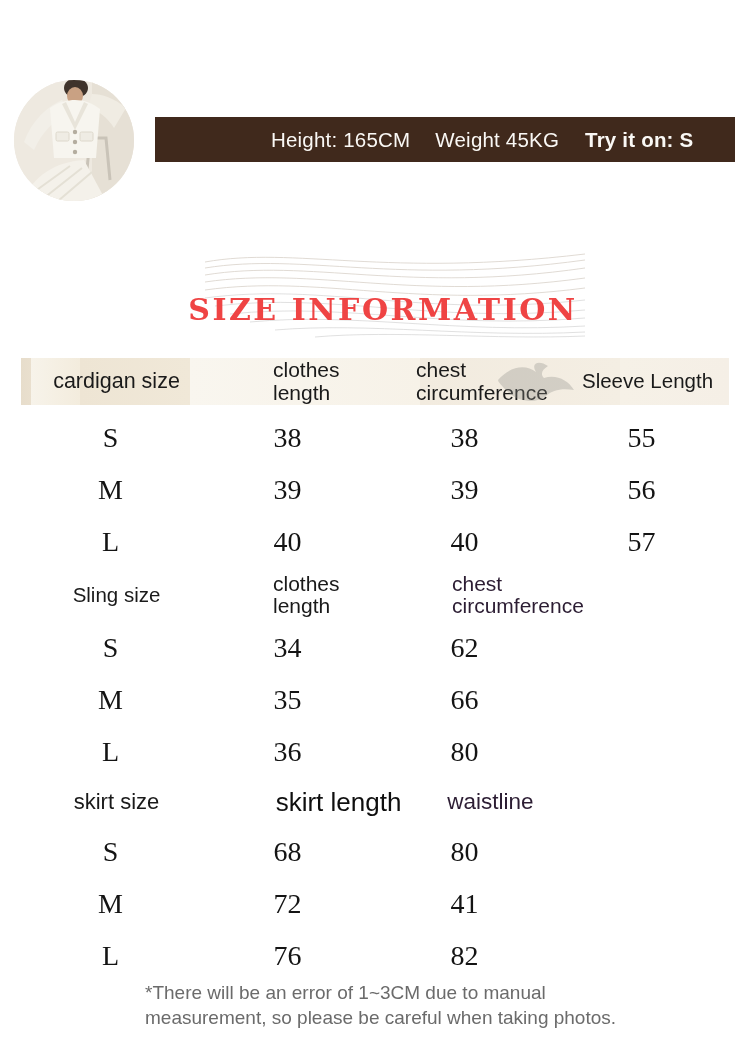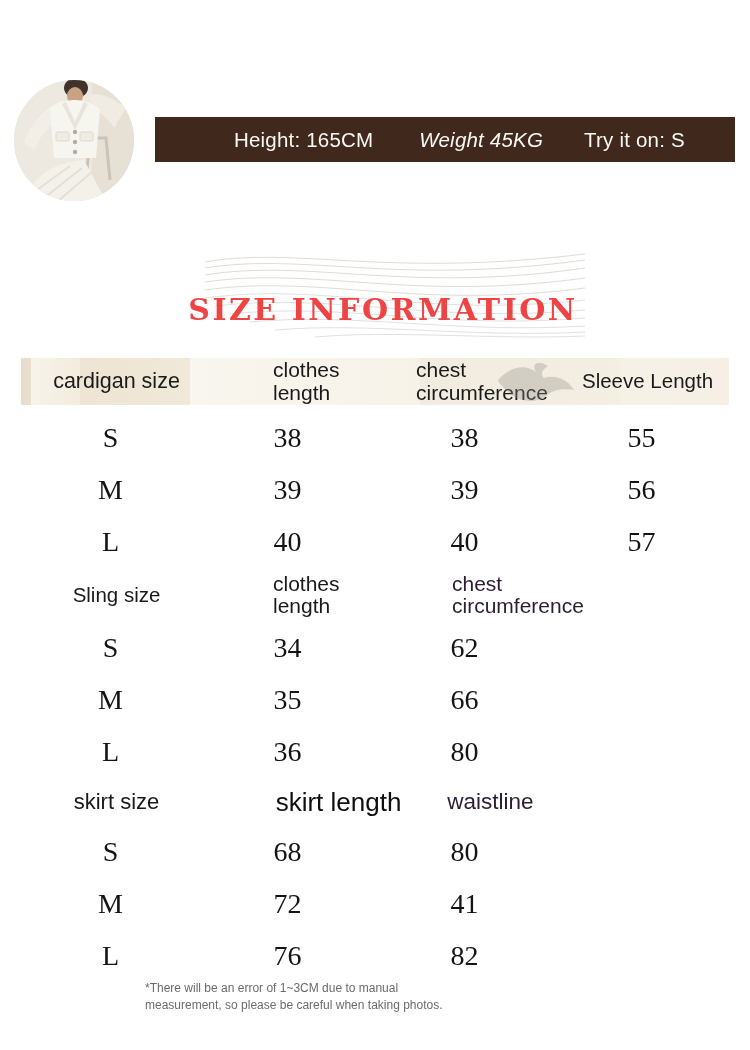--- a/index.html
+++ b/index.html
@@ -6,24 +6,24 @@
   .page{position:relative;width:750px;height:1050px;background:#ffffff;overflow:hidden;
         font-family:"Liberation Sans",sans-serif;color:#161616;}
 
   
   .photo{position:absolute;left:14px;top:80px;width:120px;height:121px;border-radius:50%;
          overflow:hidden;background:#eee9e1;}
   .photo svg{display:block;}
 
   
   .banner{position:absolute;left:155px;top:117px;width:580px;height:45px;background:#40291c;
-          display:flex;align-items:center;padding-left:79px;box-sizing:border-box;
+          display:flex;align-items:center;padding-left:116px;box-sizing:border-box;
           color:#faf8f5;font-size:20.5px;letter-spacing:.2px;}
-  .banner .sep1{margin-left:46px;font-style:italic;}
-  .banner .sep2{margin-left:41px;}
+  .banner .sep1{margin-left:25px;}
+  .banner .sep2{margin-left:26px;font-weight:bold;}
 
   
   .title-wrap{position:absolute;left:0;top:240px;width:750px;height:100px;}
   .waves{position:absolute;left:205px;top:8px;}
   .main-title{position:absolute;left:0;top:44px;width:100%;margin:8px;text-align:center;
               font-family:"DejaVu Serif","Liberation Serif",serif;font-weight:900;
               font-size:30px;letter-spacing:2.5px;color:#ef4444;}
 
   
   .band{position:absolute;left:0;top:358px;width:750px;height:47px;
@@ -66,21 +66,21 @@
   .rows-2{top:622px;}
   
   .sec3-head{position:absolute;left:0;top:778px;width:750px;}
   .sec3-head .grid{height:48px;}
   .hdr-skirtsize{font-size:22px;}
   .hdr-waist{font-size:22.5px;position:relative;left:20px;}
   .hdr-skirtlen{font-size:26px;color:#0f0f0f;position:relative;left:45px;font-weight:500;}
   .rows-3{top:826px;}
 
   
-  .footnote{position:absolute;left:145px;top:982px;width:480px;font-size:12px;
+  .footnote{position:absolute;left:145px;top:982px;width:480px;font-size:19px;
             color:#6b6b6b;line-height:1.15;}
   .footnote div{margin-bottom:3px;}
 </style>
 </head>
 <body>
 
 <div class="page">
 
   <div class="photo">
     <svg width="120" height="121" viewBox="0 0 120 121">

